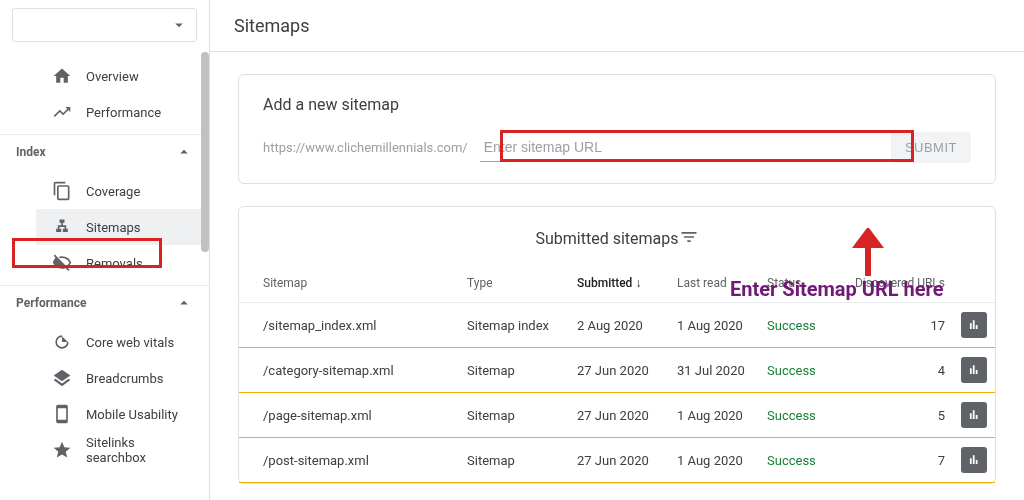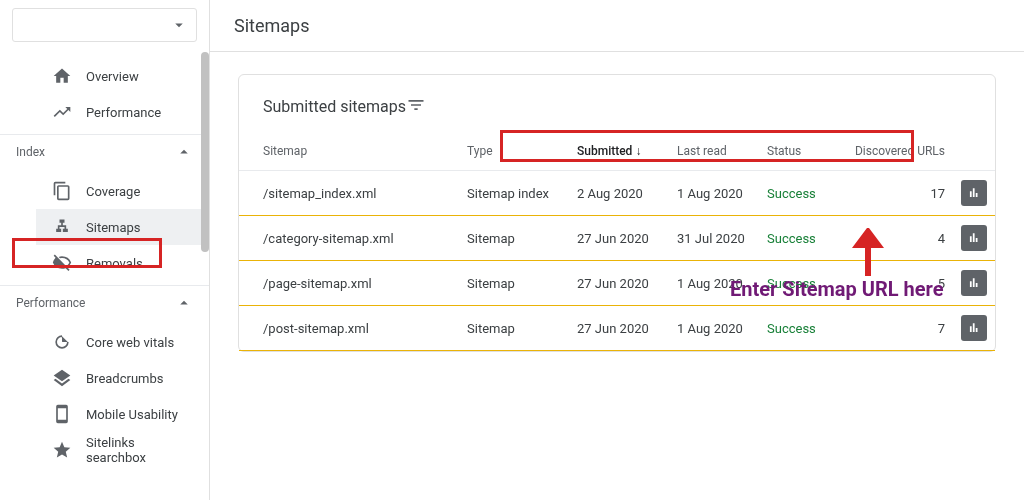--- a/index.html
+++ b/index.html
@@ -5,35 +5,35 @@
 * { box-sizing: border-box; margin: 0; padding: 0; }
 body { font-family: Roboto, Arial, sans-serif; font-size: 13px; color: #5f6368; background: #fff; width: 1024px; height: 500px; overflow: hidden; position: relative; }
 .container { display: flex; height: 500px; }
 .sidebar { width: 210px; border-right: 1px solid #e0e0e0; position: relative; background: #fff; }
 .property-selector { margin: 8px 12px 12px; height: 34px; border: 1px solid #e0e0e0; border-radius: 3px; display: flex; align-items: center; justify-content: flex-end; padding: 0 8px; }
 .nav-section { padding: 4px 0; }
 .nav-item { display: flex; align-items: center; height: 36px; padding: 0 16px; cursor: pointer; gap: 14px; margin-left: 36px; }
 .nav-item.active { background: #eef0f2; }
 .nav-icon { width: 20px; height: 20px; display: flex; align-items: center; justify-content: center; fill: #5f6368; flex-shrink: 0; }
 .nav-label { font-size: 13px; color: #3c4043; }
-.section-header { display: flex; justify-content: space-between; align-items: center; padding: 8px 16px; font-size: 12px; color: #5f6368; cursor: pointer; }
+.section-header { display: flex; justify-content: space-between; align-items: center; padding: 8px 16px; font-size: 12px; color: #5f6368; cursor: pointer; font-weight: bold; }
 .divider { border-top: 1px solid #e8eaed; }
 .main { flex: 1; display: flex; flex-direction: column; overflow: hidden; }
 .header { height: 52px; border-bottom: 1px solid #e0e0e0; display: flex; align-items: center; padding: 0 24px; }
 .header-title { font-size: 18px; color: #3c4043; font-weight: 400; }
 .content { flex: 1; padding: 22px 28px; overflow: auto; background: #fff; position: relative; }
 .card { border: 1px solid #e0e0e0; border-radius: 6px; margin-bottom: 22px; padding: 20px 24px; }
 .card-title { font-size: 16px; color: #3c4043; margin-bottom: 18px; font-weight: 400; }
 .add-row { display: flex; align-items: center; gap: 12px; }
 .prefix { font-size: 13px; color: #9aa0a6; white-space: nowrap; }
 .url-input { flex: 1; border: none; border-bottom: 1px solid #9aa0a6; outline: none; font-size: 14px; padding: 6px 4px; color: #3c4043; background: transparent; }
 .url-input::placeholder { color: #9aa0a6; }
 .submit-btn { background: #f1f3f4; border: none; padding: 8px 14px; font-size: 13px; color: #9aa0a6; letter-spacing: 0.5px; cursor: pointer; border-radius: 3px; }
 .submitted-card { padding: 20px 0 0 0; }
-.submitted-head { display: flex; justify-content: flex-start; align-items: center; padding: 0 24px 16px; }
+.submitted-head { display: flex; justify-content: center; align-items: center; padding: 0 24px 16px; }
 table { width: 100%; border-collapse: collapse; }
 th { text-align: left; font-weight: 400; font-size: 12px; color: #5f6368; padding: 10px 8px 12px; border-bottom: 1px solid #e8eaed; }
 th:first-child, td:first-child { padding-left: 24px; }
 th.sorted { color: #202124; font-weight: 500; }
 td { font-size: 13px; color: #3c4043; padding: 9px 8px; border-bottom: 1px solid #eab308; }
 .success { color: #188038; }
 .num { text-align: right; padding-right: 8px; }
 .chart-btn { width: 26px; height: 26px; background: #5f6368; border-radius: 3px; display: flex; align-items: center; justify-content: center; cursor: pointer; }
 .chart-btn svg { fill: #fff; width: 14px; height: 14px; }
 .red-box-sitemaps { position: absolute; left: 12px; top: 238px; width: 150px; height: 30px; border: 3px solid #d62424; pointer-events: none; }
@@ -148,20 +148,28 @@
     </div>
 
     <div class="scrollbar-fake"></div>
   </div>
 
   <div class="main">
     <div class="header">
       <div class="header-title">Sitemaps</div>
     </div>
     <div class="content">
+      <div class="card">
+        <div class="card-title">Add a new sitemap</div>
+        <div class="add-row">
+          <span class="prefix">https://www.clichemillennials.com/</span>
+          <input class="url-input" placeholder="Enter sitemap URL" style="">
+          <button class="submit-btn">SUBMIT</button>
+        </div>
+      </div>
 
       <div class="card submitted-card">
         <div class="submitted-head">
           <div class="card-title" style="margin:0">Submitted sitemaps</div>
           <span class="filter-ic"><svg viewBox="0 0 24 24">
                 <path d="M10 18h4v-2h-4v2zM3 6v2h18V6H3zm3 7h12v-2H6v2z"></path>
               </svg></span>
         </div>
         <table>
           <thead>

